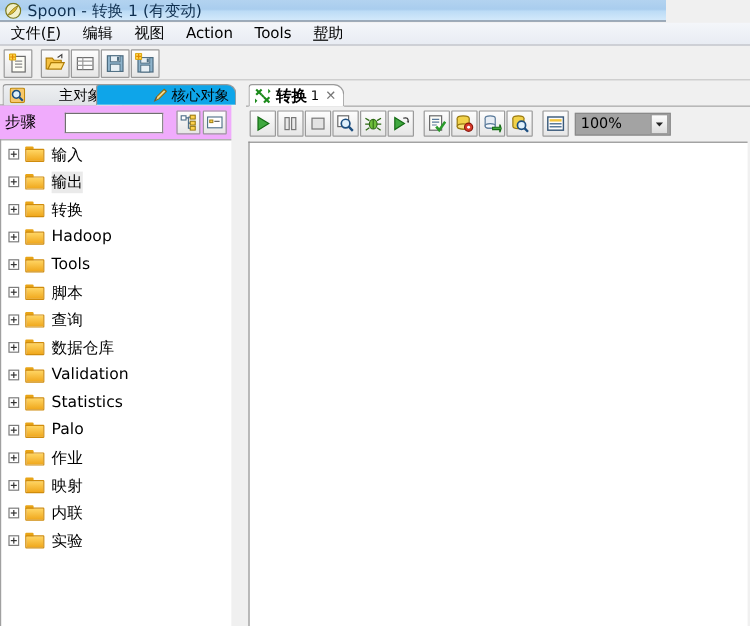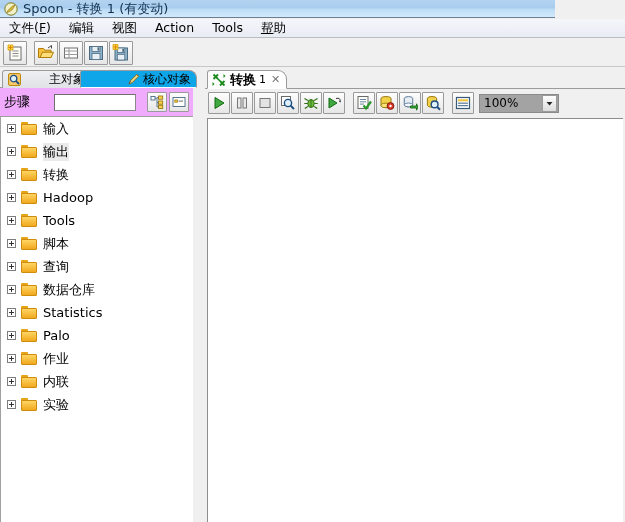--- a/index.html
+++ b/index.html
@@ -378,37 +378,53 @@
             <span class="fbody"></span>
           </span>
         <span class="tlabel">数据仓库</span>
       </div>
       <div class="trow">
         <span class="expander"></span>
         <span class="folder">
             <span class="ftab"></span>
             <span class="fbody"></span>
           </span>
+        <span class="tlabel">Validation</span>
+      </div>
+      <div class="trow">
+        <span class="expander"></span>
+        <span class="folder">
+            <span class="ftab"></span>
+            <span class="fbody"></span>
+          </span>
         <span class="tlabel">Statistics</span>
       </div>
       <div class="trow">
         <span class="expander"></span>
         <span class="folder">
             <span class="ftab"></span>
             <span class="fbody"></span>
           </span>
         <span class="tlabel">Palo</span>
       </div>
       <div class="trow">
         <span class="expander"></span>
         <span class="folder">
             <span class="ftab"></span>
             <span class="fbody"></span>
           </span>
         <span class="tlabel">作业</span>
+      </div>
+      <div class="trow">
+        <span class="expander"></span>
+        <span class="folder">
+            <span class="ftab"></span>
+            <span class="fbody"></span>
+          </span>
+        <span class="tlabel">映射</span>
       </div>
       <div class="trow">
         <span class="expander"></span>
         <span class="folder">
             <span class="ftab"></span>
             <span class="fbody"></span>
           </span>
         <span class="tlabel">内联</span>
       </div>
       <div class="trow">

